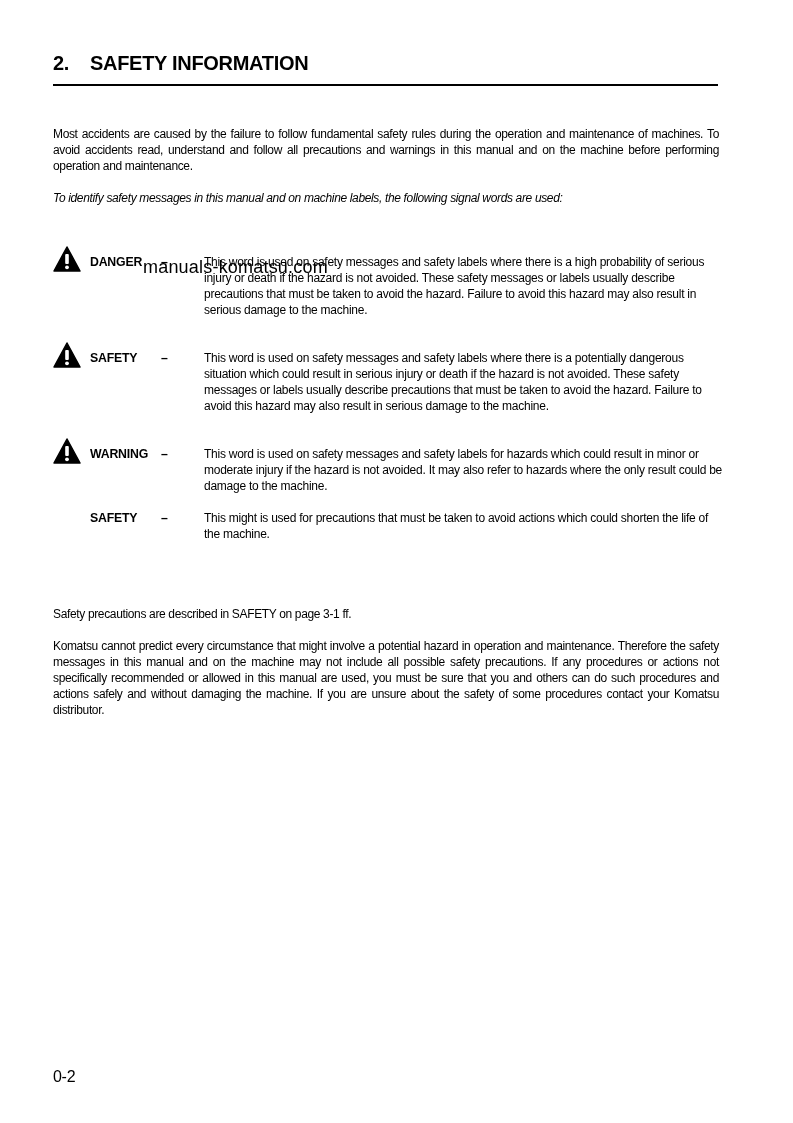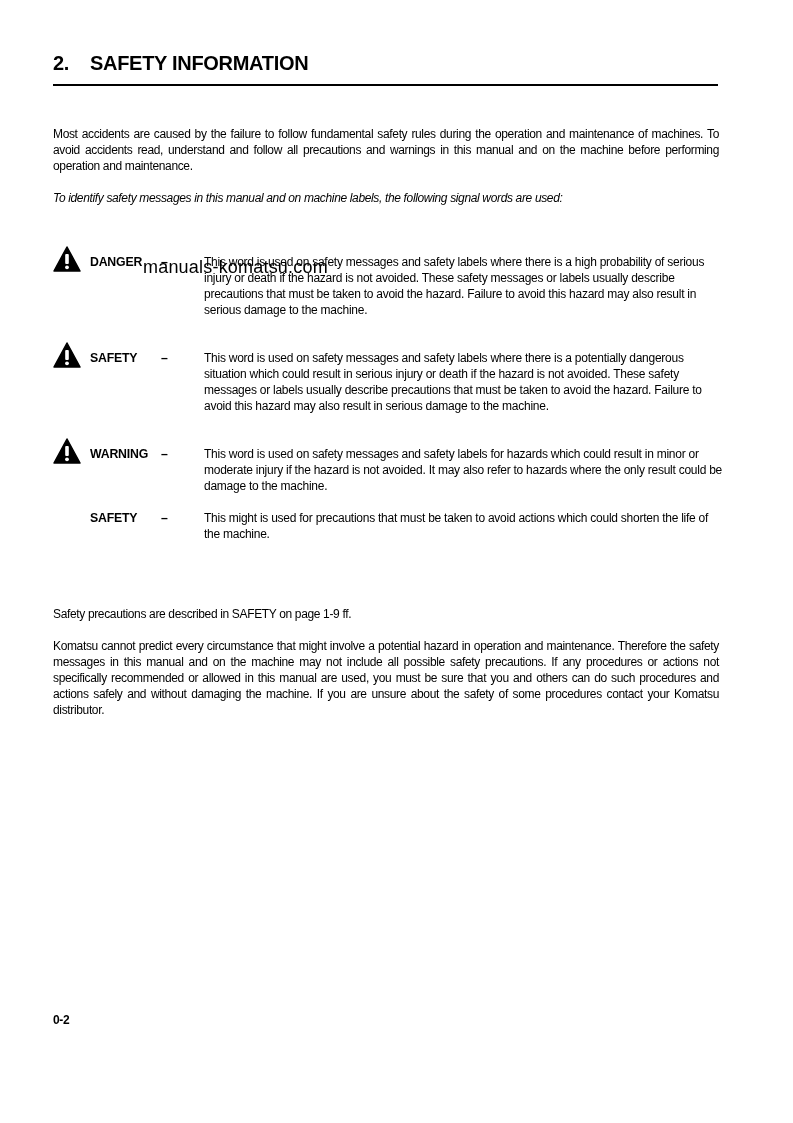--- a/index.html
+++ b/index.html
@@ -37,21 +37,21 @@
       position: absolute; left: 151px; top: 0; width: 520px;
       font-weight: normal; font-size: 12px; line-height: 16px; letter-spacing: -0.25px;
       margin: 0;
     }
     .watermark {
       position: absolute; left: 143px; top: 254px;
       font-size: 18px; line-height: 26px; color: #000; letter-spacing: 0.2px;
       white-space: nowrap;
     }
     .page-number {
-      position: absolute; left: 53px; top: 1013px; font-size: 12px; letter-spacing: -0.3px; font-weight: bold;
+      position: absolute; left: 53px; top: 1068px; font-size: 16px; letter-spacing: -0.3px;
     }
   </style>
 </head>
 <body>
 
 <div class="page-title">
   <span class="num">2.</span><span>SAFETY INFORMATION</span>
 </div>
 
 <p class="para" style="top:126px;">Most accidents are caused by the failure to follow fundamental safety rules during the operation and maintenance of machines. To avoid accidents read, understand and follow all precautions and warnings in this manual and on the machine before performing operation and maintenance.</p>
@@ -91,16 +91,16 @@
 </div>
 
 <div class="signal" style="top:510px;">
   <span class="word">SAFETY</span>
   <span class="dash">–</span>
   <p class="desc">This might is used for precautions that must be taken to avoid actions which could shorten the life of the machine.</p>
 </div>
 
 <div class="watermark">manuals-komatsu.com</div>
 
-<p class="para" style="top:606px;">Safety precautions are described in SAFETY on page 1-9 ff.</p>
+<p class="para" style="top:606px;">Safety precautions are described in SAFETY on page 3-1 ff.</p>
 <p class="para" style="top:638px;">Komatsu cannot predict every circumstance that might involve a potential hazard in operation and maintenance. Therefore the safety messages in this manual and on the machine may not include all possible safety precautions. If any procedures or actions not specifically recommended or allowed in this manual are used, you must be sure that you and others can do such procedures and actions safely and without damaging the machine. If you are unsure about the safety of some procedures contact your Komatsu distributor.</p>
 
 <div class="page-number">0-2</div>
 
 </body></html>

